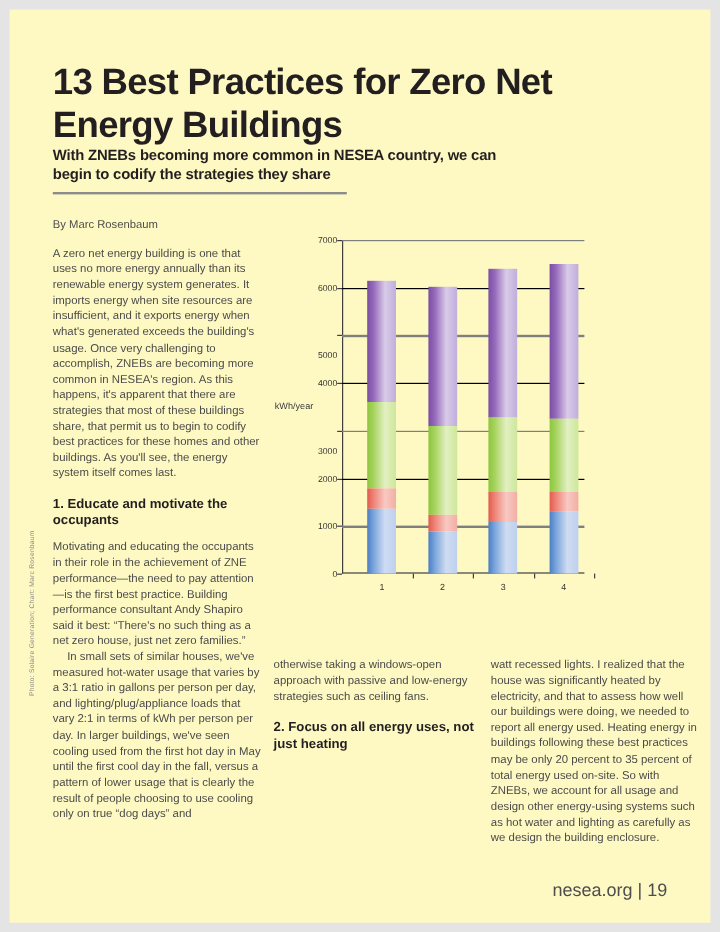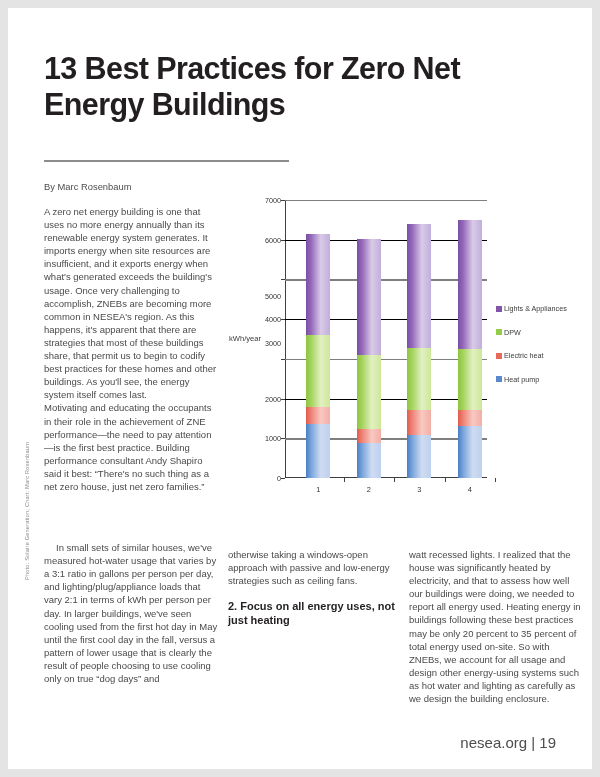--- a/index.html
+++ b/index.html
@@ -4,21 +4,21 @@
 <style>
   * { box-sizing: border-box; margin: 0; padding: 0; }
   html, body {
     width: 600px; height: 777px;
     background: #e8e8e8;
     font-family: "Liberation Sans", sans-serif;
   }
   .page {
     position: relative;
     width: 600px; height: 777px;
-    background: #ffffff;
+    background: #fef9c3;
     overflow: hidden;
   }
   .page-border-top, .page-border-bottom {
     position: absolute; left: 0; width: 600px; height: 8px;
     background: #e4e4e4;
   }
   .page-border-top { top: 0; }
   .page-border-bottom { bottom: 0; }
   .page-border-left, .page-border-right {
     position: absolute; top: 0; width: 8px; height: 777px;
@@ -51,21 +51,21 @@
   .col-left-top {
     position: absolute; left: 44px; top: 205px; width: 176px;
     font-size: 9.5px; line-height: 13.1px; color: #4a4a4a;
     text-align: left;
   }
   .subhead {
     font-size: 11px; line-height: 13.5px; font-weight: bold;
     color: #231f20; margin: 13px 0 8px 0;
   }
   .col-left-top p { margin-bottom: 0; }
-  .indent { text-indent: 12px; margin-top: 48px; }
+  .indent { text-indent: 12px; }
 
   
   .photo-credit {
     position: absolute; left: 24px; top: 580px;
     width: 150px;
     font-size: 5.6px; color: #8a8a8a;
     letter-spacing: 0.2px;
     transform: rotate(-90deg);
     transform-origin: 0 0;
     white-space: nowrap;
@@ -157,26 +157,28 @@
 <body>
 
 <div class="page">
 
   <div class="page-border-top"></div>
   <div class="page-border-bottom"></div>
   <div class="page-border-left"></div>
   <div class="page-border-right"></div>
 
   <h1 class="headline">13 Best Practices for Zero Net Energy Buildings</h1>
+  <div class="deck">With ZNEBs becoming more common in NESEA country, we can begin to codify the strategies they share</div>
   <div class="rule"></div>
 
   <div class="byline">By Marc Rosenbaum</div>
 
   <div class="col-left-top">
     <p>A zero net energy building is one that uses no more energy annually than its renewable energy system generates. It imports energy when site resources are insufficient, and it exports energy when what's generated exceeds the building's usage. Once very challenging to accomplish, ZNEBs are becoming more common in NESEA's region. As this happens, it's apparent that there are strategies that most of these buildings share, that permit us to begin to codify best practices for these homes and other buildings. As you'll see, the energy system itself comes last.</p>
+    <h2 class="subhead">1. Educate and motivate the occupants</h2>
     <p>Motivating and educating the occupants in their role in the achievement of ZNE performance—the need to pay attention—is the first best practice. Building performance consultant Andy Shapiro said it best: “There's no such thing as a net zero house, just net zero families.”</p>
     <p class="indent">In small sets of similar houses, we've measured hot-water usage that varies by a 3:1 ratio in gallons per person per day, and lighting/plug/appliance loads that vary 2:1 in terms of kWh per person per day. In larger buildings, we've seen cooling used from the first hot day in May until the first cool day in the fall, versus a pattern of lower usage that is clearly the result of people choosing to use cooling only on true “dog days” and</p>
   </div>
 
   <div class="photo-credit">Photo: Solaire Generation; Chart: Marc Rosenbaum</div>
 
   <div class="chart-block">
     <div class="chart-area">
       <div class="y-axis-title">kWh/year</div>
       <div class="plot" id="plot">
@@ -184,21 +186,21 @@
         <div class="axis-x-line"></div>
       <div class="ytick" style="top: 278px;">0</div>
           <div class="ytick-mark" style="top: 278px;"></div>
           <div class="gridline major" style="top: 238.286px;"></div>
           <div class="ytick" style="top: 238.286px;">1000</div>
           <div class="ytick-mark" style="top: 238.286px;"></div>
           <div class="gridline" style="top: 198.571px;"></div>
           <div class="ytick" style="top: 198.571px;">2000</div>
           <div class="ytick-mark" style="top: 198.571px;"></div>
           <div class="gridline major" style="top: 158.857px;"></div>
-          <div class="ytick" style="top: 143px;">3000</div>
+          <div class="ytick" style="top: 176px;">3000</div>
           <div class="ytick-mark" style="top: 158.857px;"></div>
           <div class="gridline" style="top: 119.143px;"></div>
           <div class="ytick" style="top: 119.143px;">4000</div>
           <div class="ytick-mark" style="top: 119.143px;"></div>
           <div class="gridline major" style="top: 79.4286px;"></div>
           <div class="ytick" style="top: 96px;">5000</div>
           <div class="ytick-mark" style="top: 79.4286px;"></div>
           <div class="gridline" style="top: 39.7143px;"></div>
           <div class="ytick" style="top: 39.7143px; text-align: right;">6000</div>
           <div class="ytick-mark" style="top: 39.7143px;"></div>
@@ -231,38 +233,20 @@
           <div class="xtick-mark" style="left: 159.5px;"></div>
           <div class="bar" style="left: 172.75px;">
             <div class="seg heat-pump" style="height: 51.6286px;"></div>
             <div class="seg electric" style="height: 16.2829px;"></div>
             <div class="seg dpw" style="height: 61.16px;"></div>
             <div class="seg lights" style="height: 129.071px;"></div>
           </div>
           <div class="xtick" style="left: 172.75px;">4</div>
           <div class="xtick-mark" style="left: 210px;"></div>
         </div>
-      <div class="legend" id="legend">
-          <div class="legend-item">
-            <span class="legend-swatch" style="background: rgb(130, 85, 171);"></span>
-            <span class="legend-label">Lights &amp; Appliances</span>
-          </div>
-          <div class="legend-item">
-            <span class="legend-swatch" style="background: rgb(147, 204, 71);"></span>
-            <span class="legend-label">DPW</span>
-          </div>
-          <div class="legend-item">
-            <span class="legend-swatch" style="background: rgb(232, 105, 92);"></span>
-            <span class="legend-label">Electric heat</span>
-          </div>
-          <div class="legend-item">
-            <span class="legend-swatch" style="background: rgb(91, 137, 204);"></span>
-            <span class="legend-label">Heat pump</span>
-          </div>
-        </div>
     </div>
   </div>
 
 
   <div class="col-bottom col-bottom-left">
     <p>otherwise taking a windows-open approach with passive and low-energy strategies such as ceiling fans.</p>
     <h2 class="subhead">2. Focus on all energy uses, not just heating</h2>
   </div>
 
   <div class="col-bottom col-bottom-right">

